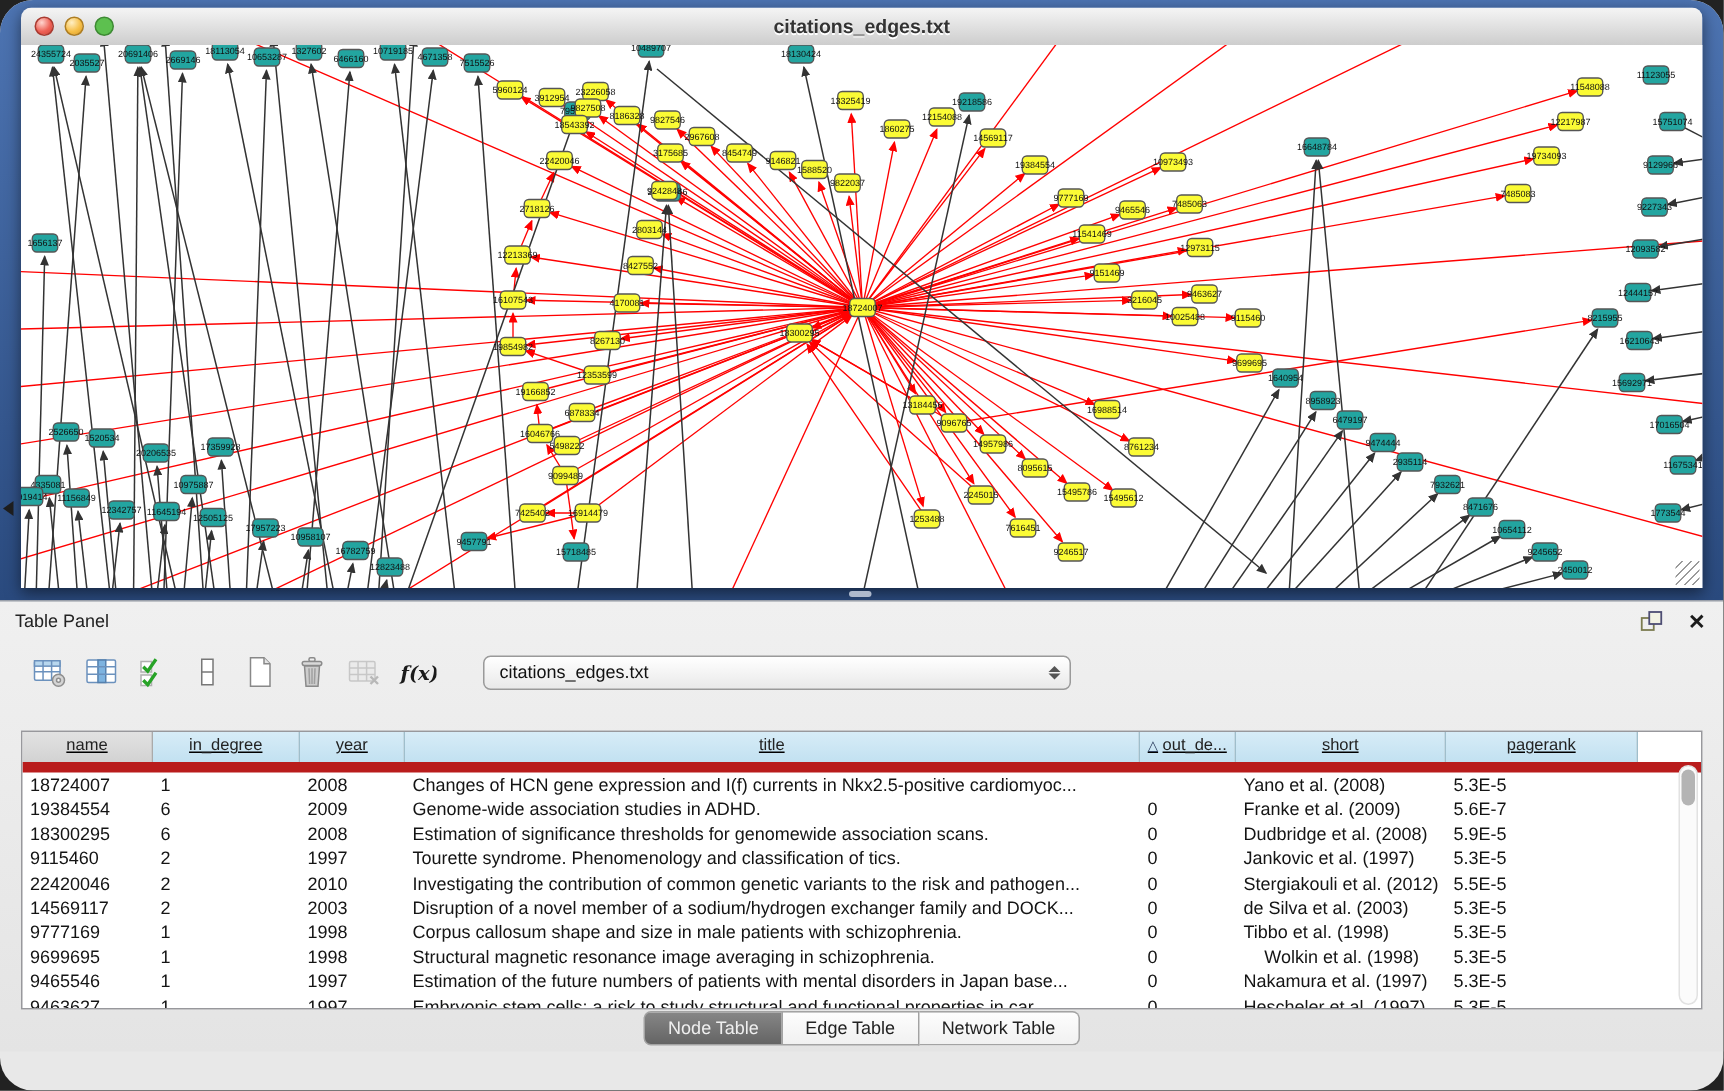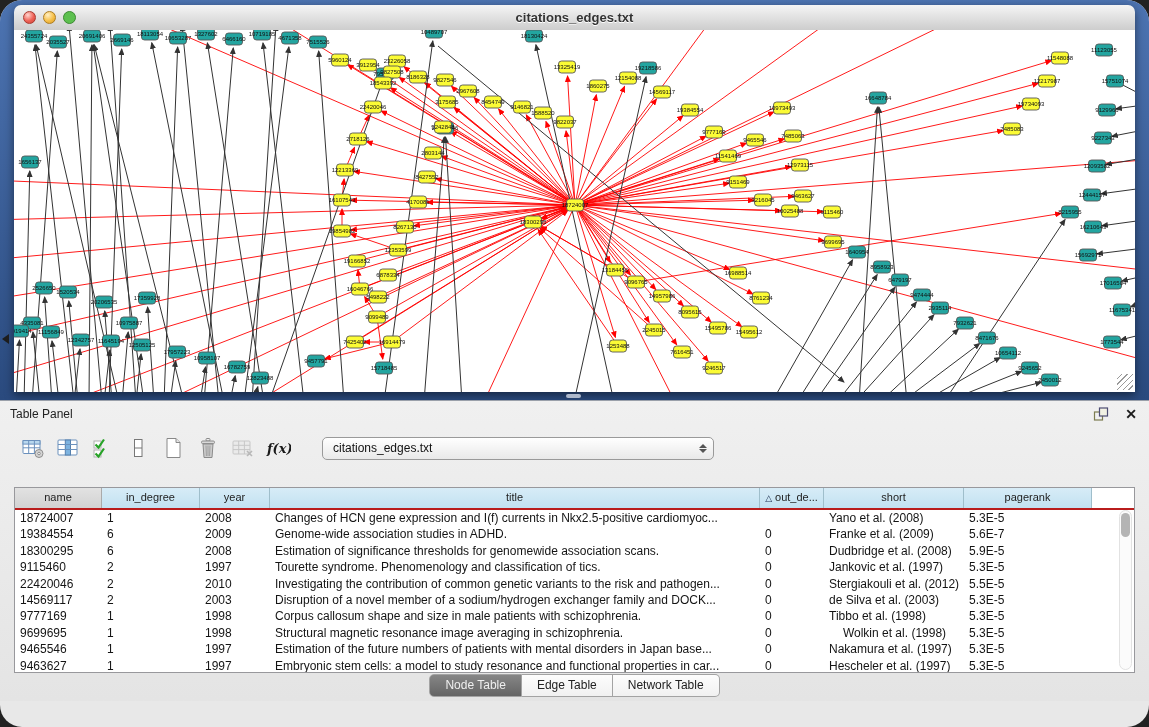--- a/index.html
+++ b/index.html
@@ -41,21 +41,21 @@
   .select{width:392px;height:23px;margin-left:22px;border:1px solid #9a9a9a;border-radius:5px;
      background:linear-gradient(#ffffff,#e9e9e9);display:flex;align-items:center;
      padding:0 6px 0 10px;font-size:12px;color:#111;box-sizing:border-box;}
   .select .val{flex:1;}
   .select .arrows{display:flex;flex-direction:column;gap:1px;align-items:center;}
   .select .arrows i{display:block;width:0;height:0;border-left:4px solid transparent;border-right:4px solid transparent;}
   .select .arrows i.up{border-bottom:4px solid #555;}
   .select .arrows i.dn{border-top:4px solid #555;}
   .table-wrap{position:absolute;left:14px;top:86px;width:1121px;height:186px;
      background:#fff;border:1px solid #98989c;box-sizing:border-box;overflow:hidden;}
-  .thead{display:flex;height:20px;border-bottom:2px solid #b91c1c;}
+  .thead{display:flex;height:20px;border-bottom:7px solid #b91c1c;text-decoration:underline;}
   .th{box-sizing:border-box;height:20px;line-height:19px;font-size:11px;color:#222;
       text-align:center;background:linear-gradient(#d7ecf7,#c2e1f1);
       border-right:1px solid #9fbecb;overflow:hidden;white-space:nowrap;}
   .th-name{background:linear-gradient(#e2e2e2,#d2d2d2);border-right:1px solid #aaa;}
   .sort{font-size:9px;margin-right:3px;color:#235;}
   .trow{display:flex;height:16.4px;line-height:16.4px;font-size:12px;color:#141414;}
   .td{box-sizing:border-box;padding:0 4px 0 5px;overflow:hidden;white-space:nowrap;}
   .vscroll{position:absolute;top:22px;right:2px;bottom:2px;width:13px;
      background:#fbfbfb;border:1px solid #e2e2e2;border-radius:7px;box-sizing:border-box;}
   .vthumb{position:absolute;left:1px;top:2px;width:9px;height:24px;background:#b4b4b4;border-radius:5px;}
@@ -937,21 +937,21 @@
             <div class="td" style="width: 70px;">1997</div>
             <div class="td" style="width: 490px;">Estimation of the future numbers of patients with mental disorders in Japan base...</div>
             <div class="td" style="width: 64px;">0</div>
             <div class="td" style="width: 140px;">Nakamura et al. (1997)</div>
             <div class="td" style="width: 128px;">5.3E-5</div>
           </div>
           <div class="trow">
             <div class="td" style="width: 87px;">9463627</div>
             <div class="td" style="width: 98px;">1</div>
             <div class="td" style="width: 70px;">1997</div>
-            <div class="td" style="width: 490px;">Embryonic stem cells: a model to study resonance and functional properties in car...</div>
+            <div class="td" style="width: 490px;">Embryonic stem cells: a risk to study structural and functional properties in car...</div>
             <div class="td" style="width: 64px;">0</div>
             <div class="td" style="width: 140px;">Hescheler et al. (1997)</div>
             <div class="td" style="width: 128px;">5.3E-5</div>
           </div>
         </div>
       <div class="vscroll">
         <div class="vthumb"></div>
       </div>
     </div>
 

